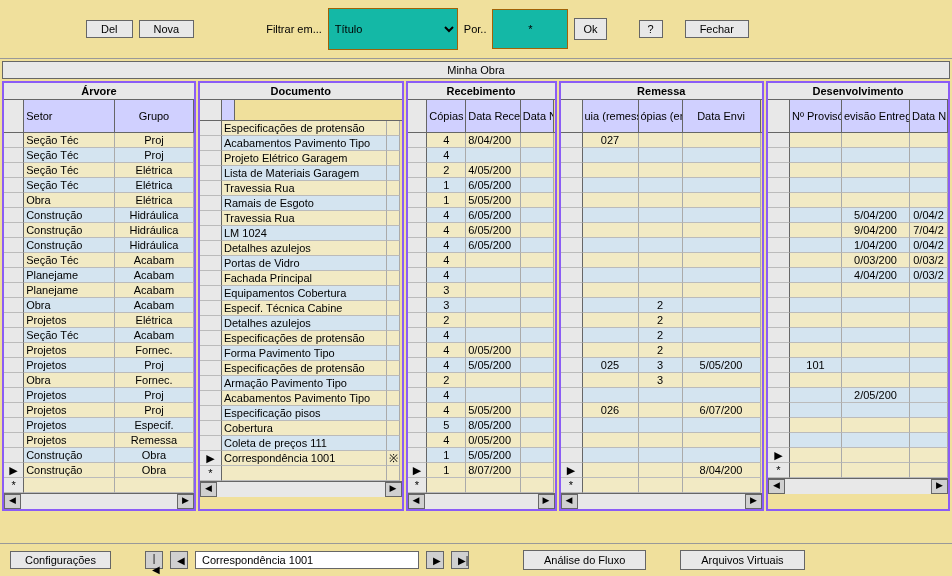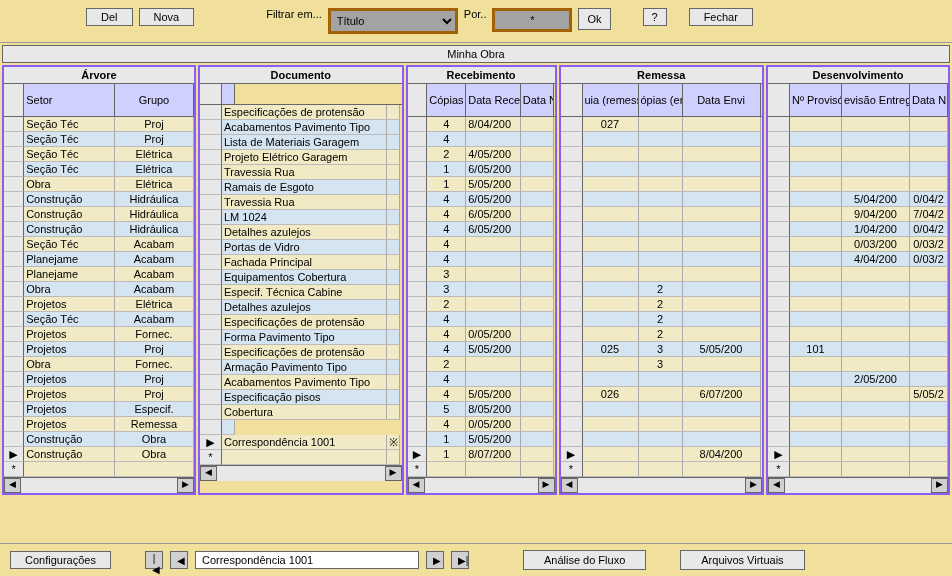--- a/index.html
+++ b/index.html
@@ -1,19 +1,19 @@
 <!DOCTYPE html>
 <html><head>
 <meta charset="utf-8">
 <style>
 body{margin:0;font:11px Arial,sans-serif;background:#f0e09c;overflow:hidden;width:952px;height:576px}
-.toolbar{display:flex;align-items:flex-start;padding:8px 10px;gap:6px;background:#f0e09c;border-bottom:1px solid #999}
+.toolbar{display:flex;align-items:center;padding:8px 10px;gap:6px;background:#f0e09c;border-bottom:1px solid #999}
 .btn{background:#e8e8e8;border:1px solid #666;padding:2px 14px;font:11px Arial;cursor:pointer}
 .toolbar .lbl{font:11px Arial}
-select,input[type=text]{border:3px solid #a16207;font:11px Arial;padding:3px 2px;background:#a3a3a3}
+select,input[type=text]{border:1px solid #a16207;font:11px Arial;padding:13px 2px;background:#14b8a6}
 .app-title{text-align:center;font-weight:normal;background:#e8e8e8;border:1px solid #666;margin:2px;padding:2px}
 .panels{display:flex;margin:0 2px}
 .panel{border:2px solid #8b5cf6;display:flex;flex-direction:column;margin-right:2px}
 .panel:last-child{margin-right:0}
 .p-arv{width:190px}.p-doc{width:202px}.p-rec{width:147px}.p-rem{width:202px}.p-dev{flex:1}
 .p-title{text-align:center;font-weight:bold;background:#e8e8e8;border-bottom:1px solid #666;padding:2px}
 .hdr{display:flex;border-bottom:1px solid #666}
 .hdr>div{background:#d0d0ff;border-right:1px solid #666;padding:10px 2px;text-align:center;font:11px Arial;overflow:hidden;white-space:nowrap;box-sizing:border-box}
 .hdr>div:first-child{background:#e8e8e8}
 .rows{display:flex;flex-direction:column}
@@ -202,32 +202,32 @@
         <div class="row ev">
           <div class="doc-c1"></div>
           <div class="doc-c2">Especificações de protensão</div>
           <div class="doc-c3"></div>
         </div>
         <div class="row od">
           <div class="doc-c1"></div>
           <div class="doc-c2">Acabamentos Pavimento Tipo</div>
           <div class="doc-c3"></div>
         </div>
+        <div class="row ev">
+          <div class="doc-c1"></div>
+          <div class="doc-c2">Projeto Elétrico Garagem</div>
+          <div class="doc-c3"></div>
+        </div>
         <div class="row od">
           <div class="doc-c1"></div>
           <div class="doc-c2">Lista de Materiais Garagem</div>
           <div class="doc-c3"></div>
         </div>
         <div class="row ev">
           <div class="doc-c1"></div>
-          <div class="doc-c2">Projeto Elétrico Garagem</div>
-          <div class="doc-c3"></div>
-        </div>
-        <div class="row ev">
-          <div class="doc-c1"></div>
           <div class="doc-c2">Travessia Rua</div>
           <div class="doc-c3"></div>
         </div>
         <div class="row od">
           <div class="doc-c1"></div>
           <div class="doc-c2">Ramais de Esgoto</div>
           <div class="doc-c3"></div>
         </div>
         <div class="row ev">
           <div class="doc-c1"></div>
@@ -299,20 +299,21 @@
           <div class="doc-c2">Especificação pisos</div>
           <div class="doc-c3"></div>
         </div>
         <div class="row ev">
           <div class="doc-c1"></div>
           <div class="doc-c2">Cobertura</div>
           <div class="doc-c3"></div>
         </div>
         <div class="row od">
           <div class="doc-c1"></div>
+          <div class="doc-c2">Coleta de preços 111</div>
           <div class="doc-c3"></div>
         </div>
         <div class="row ev">
           <div class="doc-c1">▶</div>
           <div class="doc-c2">Correspondência 1001</div>
           <div class="doc-c3">※</div>
         </div>
         <div class="row ev">
           <div class="doc-c1">*</div>
           <div class="doc-c2"></div>
@@ -754,26 +755,20 @@
           <div class="dev-c1"></div>
           <div class="dev-c2"></div>
           <div class="dev-c3"></div>
           <div class="dev-c4"></div>
         </div>
         <div class="row od">
           <div class="dev-c1"></div>
           <div class="dev-c2"></div>
           <div class="dev-c3">2/05/200</div>
           <div class="dev-c4"></div>
-        </div>
-        <div class="row ev">
-          <div class="dev-c1"></div>
-          <div class="dev-c2"></div>
-          <div class="dev-c3"></div>
-          <div class="dev-c4">5/05/2</div>
         </div>
         <div class="row od">
           <div class="dev-c1"></div>
           <div class="dev-c2"></div>
           <div class="dev-c3"></div>
           <div class="dev-c4"></div>
         </div>
         <div class="row ev">
           <div class="dev-c1"></div>
           <div class="dev-c2"></div>

